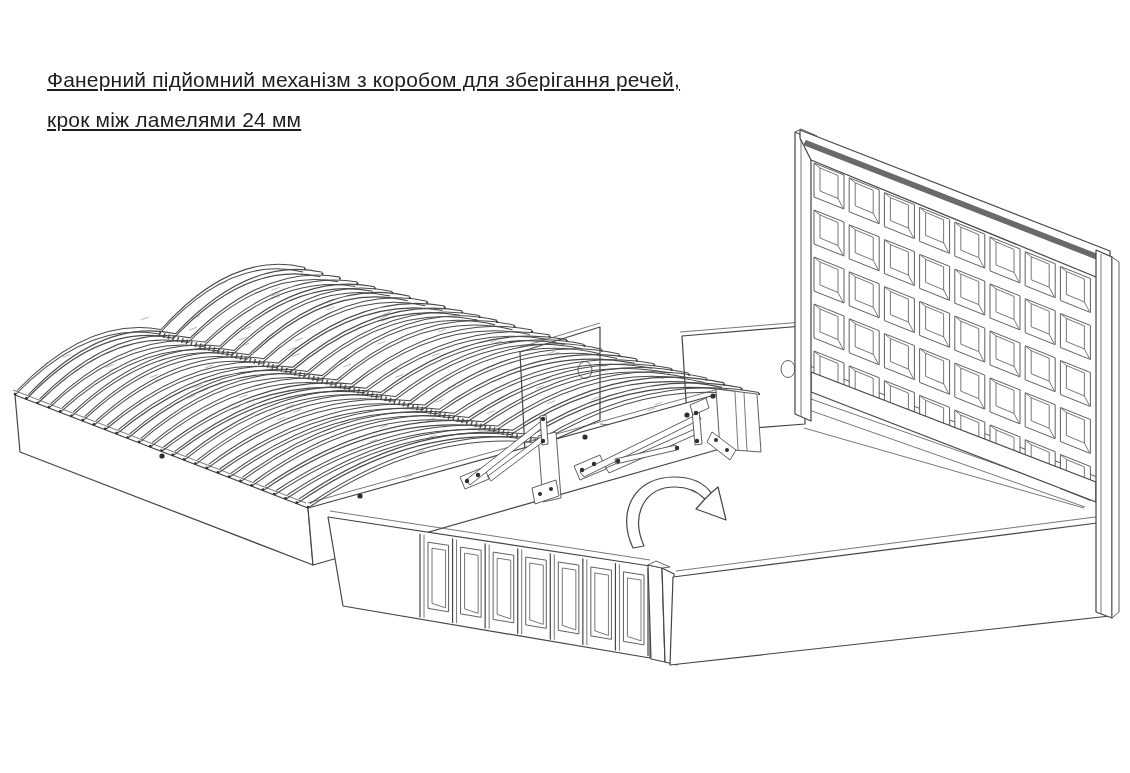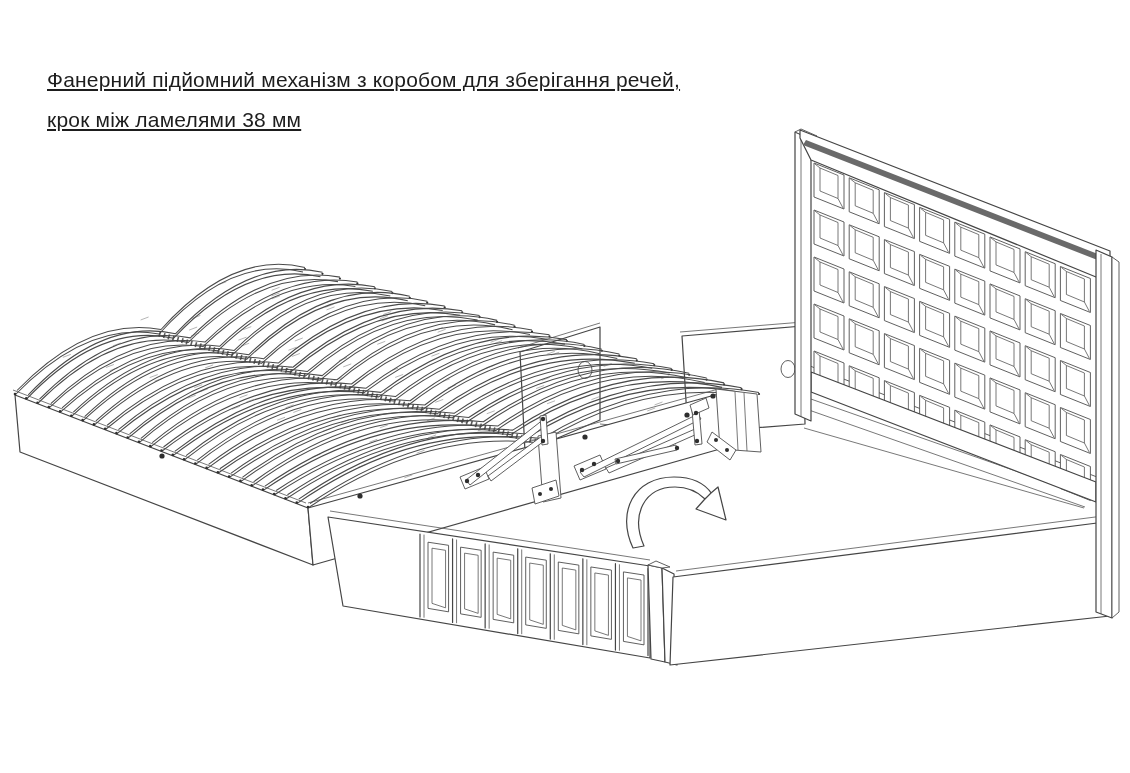--- a/index.html
+++ b/index.html
@@ -31,21 +31,21 @@
   .seam{stroke:#3f3f3f;stroke-width:5;fill:none;stroke-dasharray:1.6 3.1;opacity:.85;}
   .hatch{fill:#6a6a6a;}
 </style>
 </head>
 <body>
 
 <div class="stage">
 
   <div class="title">
     <div>Фанерний підйомний механізм з коробом для зберігання речей,</div>
-    <div>крок між ламелями 38 мм</div>
+    <div>крок між ламелями 24 мм</div>
   </div>
 
   <svg id="scene" width="1130" height="773" viewBox="0 0 1130 773">
 
     <g>
 
       <polygon class="face" points="520,352 600,327 600,420 525,452"></polygon>
       <line class="lnthin" x1="518" y1="348" x2="600" y2="323"></line>
       <ellipse cx="585" cy="370" rx="7" ry="8.5" class="facethin"></ellipse>
 

